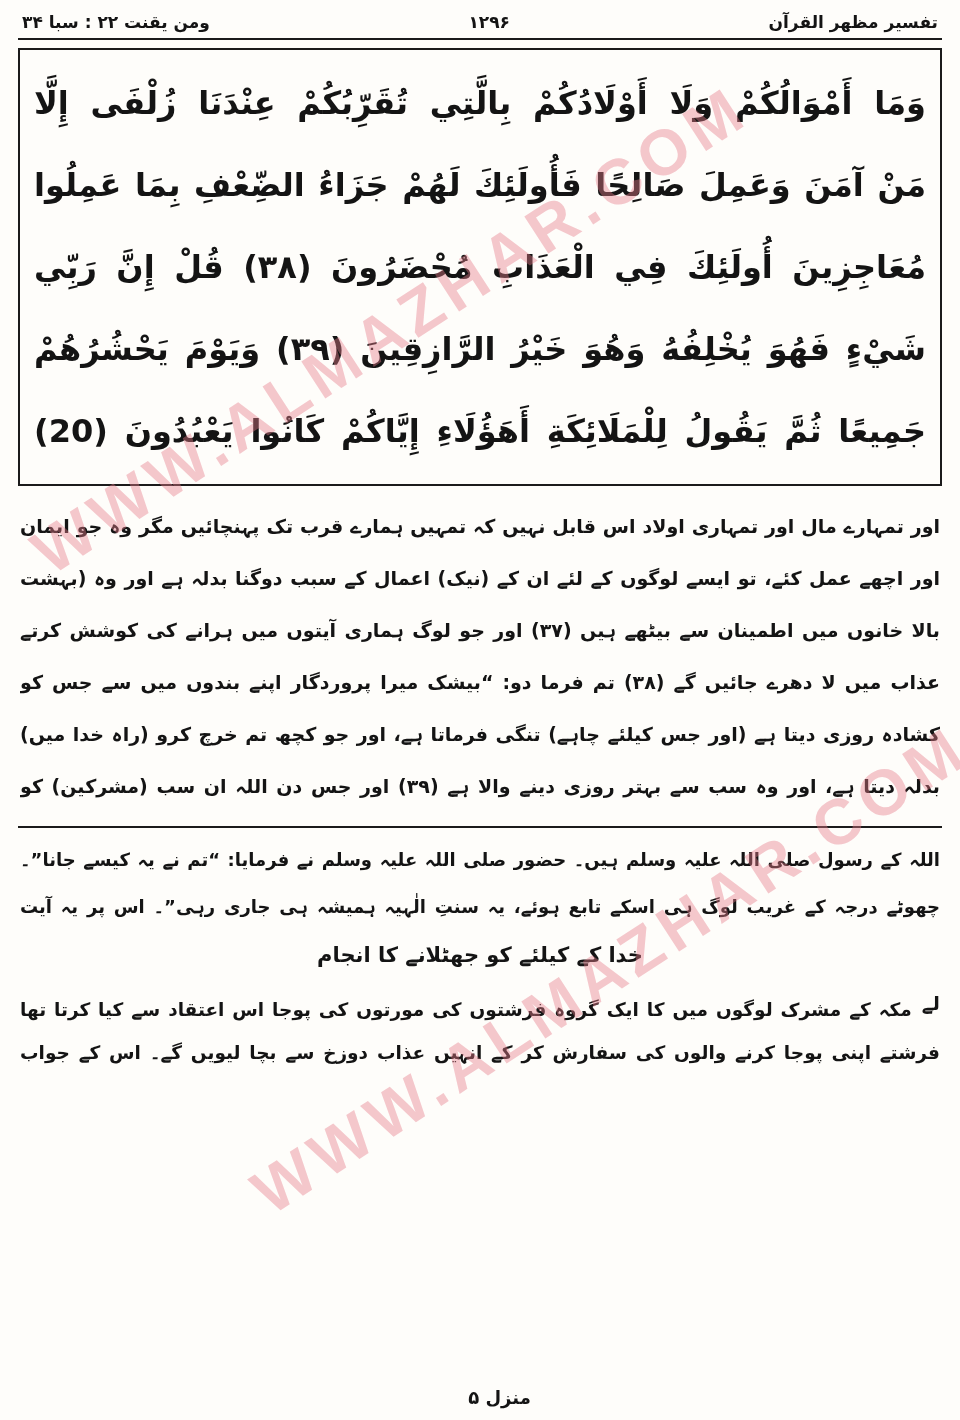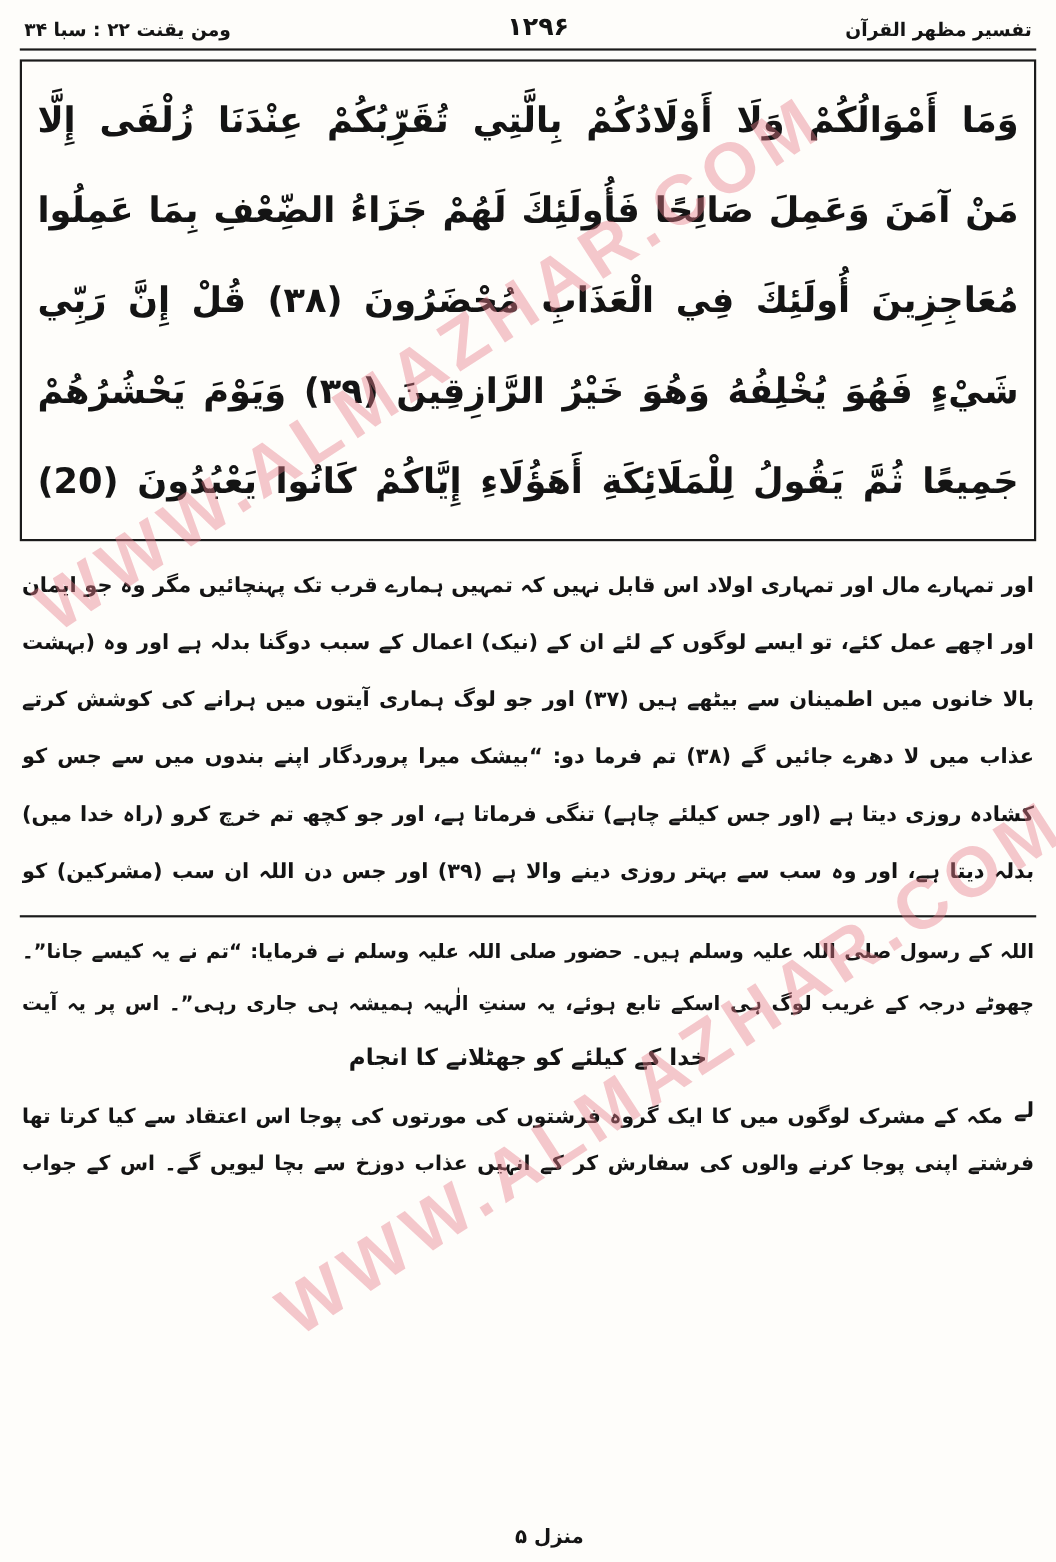--- a/index.html
+++ b/index.html
@@ -17,21 +17,21 @@
     direction: rtl;
   }
   .inner { padding: 8px 16px 0 16px; }
 
   
   .header {
     display: flex; justify-content: space-between; align-items: flex-end;
     padding: 4px 6px 2px 6px;
     font-weight: bold; font-size: 17px;
   }
-  .header .page-num { font-size: 23px; letter-spacing: 1px; text-align: right; }
+  .header .page-num { font-size: 17px; letter-spacing: 1px; text-align: right; }
   .rule { height: 2px; background: #1b1b1b; margin: 4px 2px 8px 2px; }
 
   
   .quran {
     border: 2px solid #1b1b1b;
     margin: 2px 2px 14px 2px;
     padding: 12px 14px;
   }
   .qline {
     font-size: 32px; font-weight: bold;

